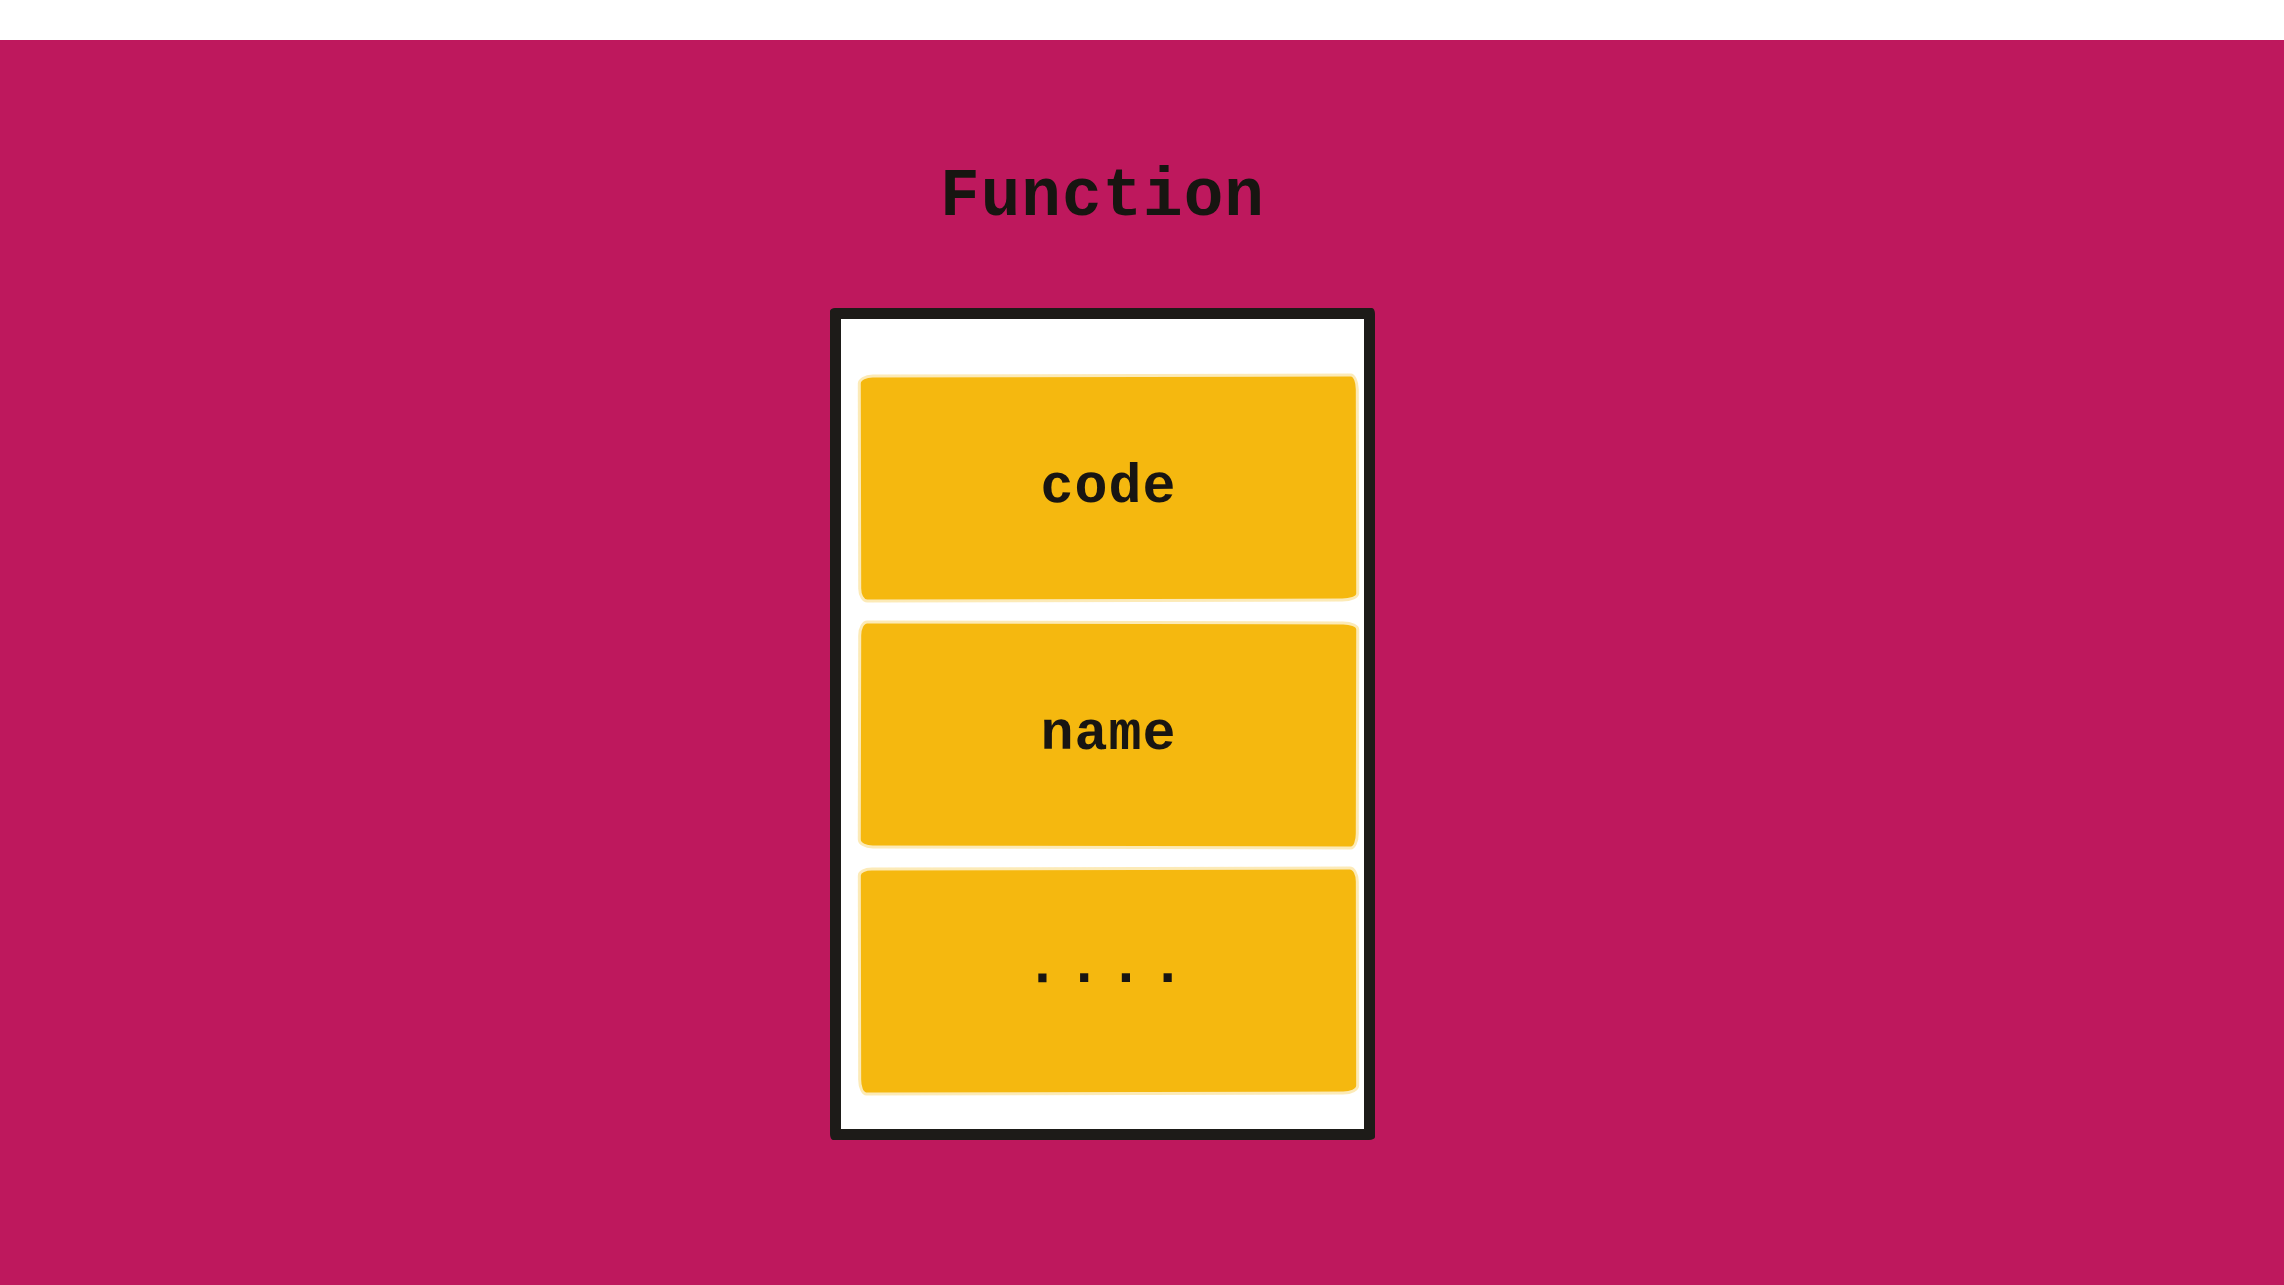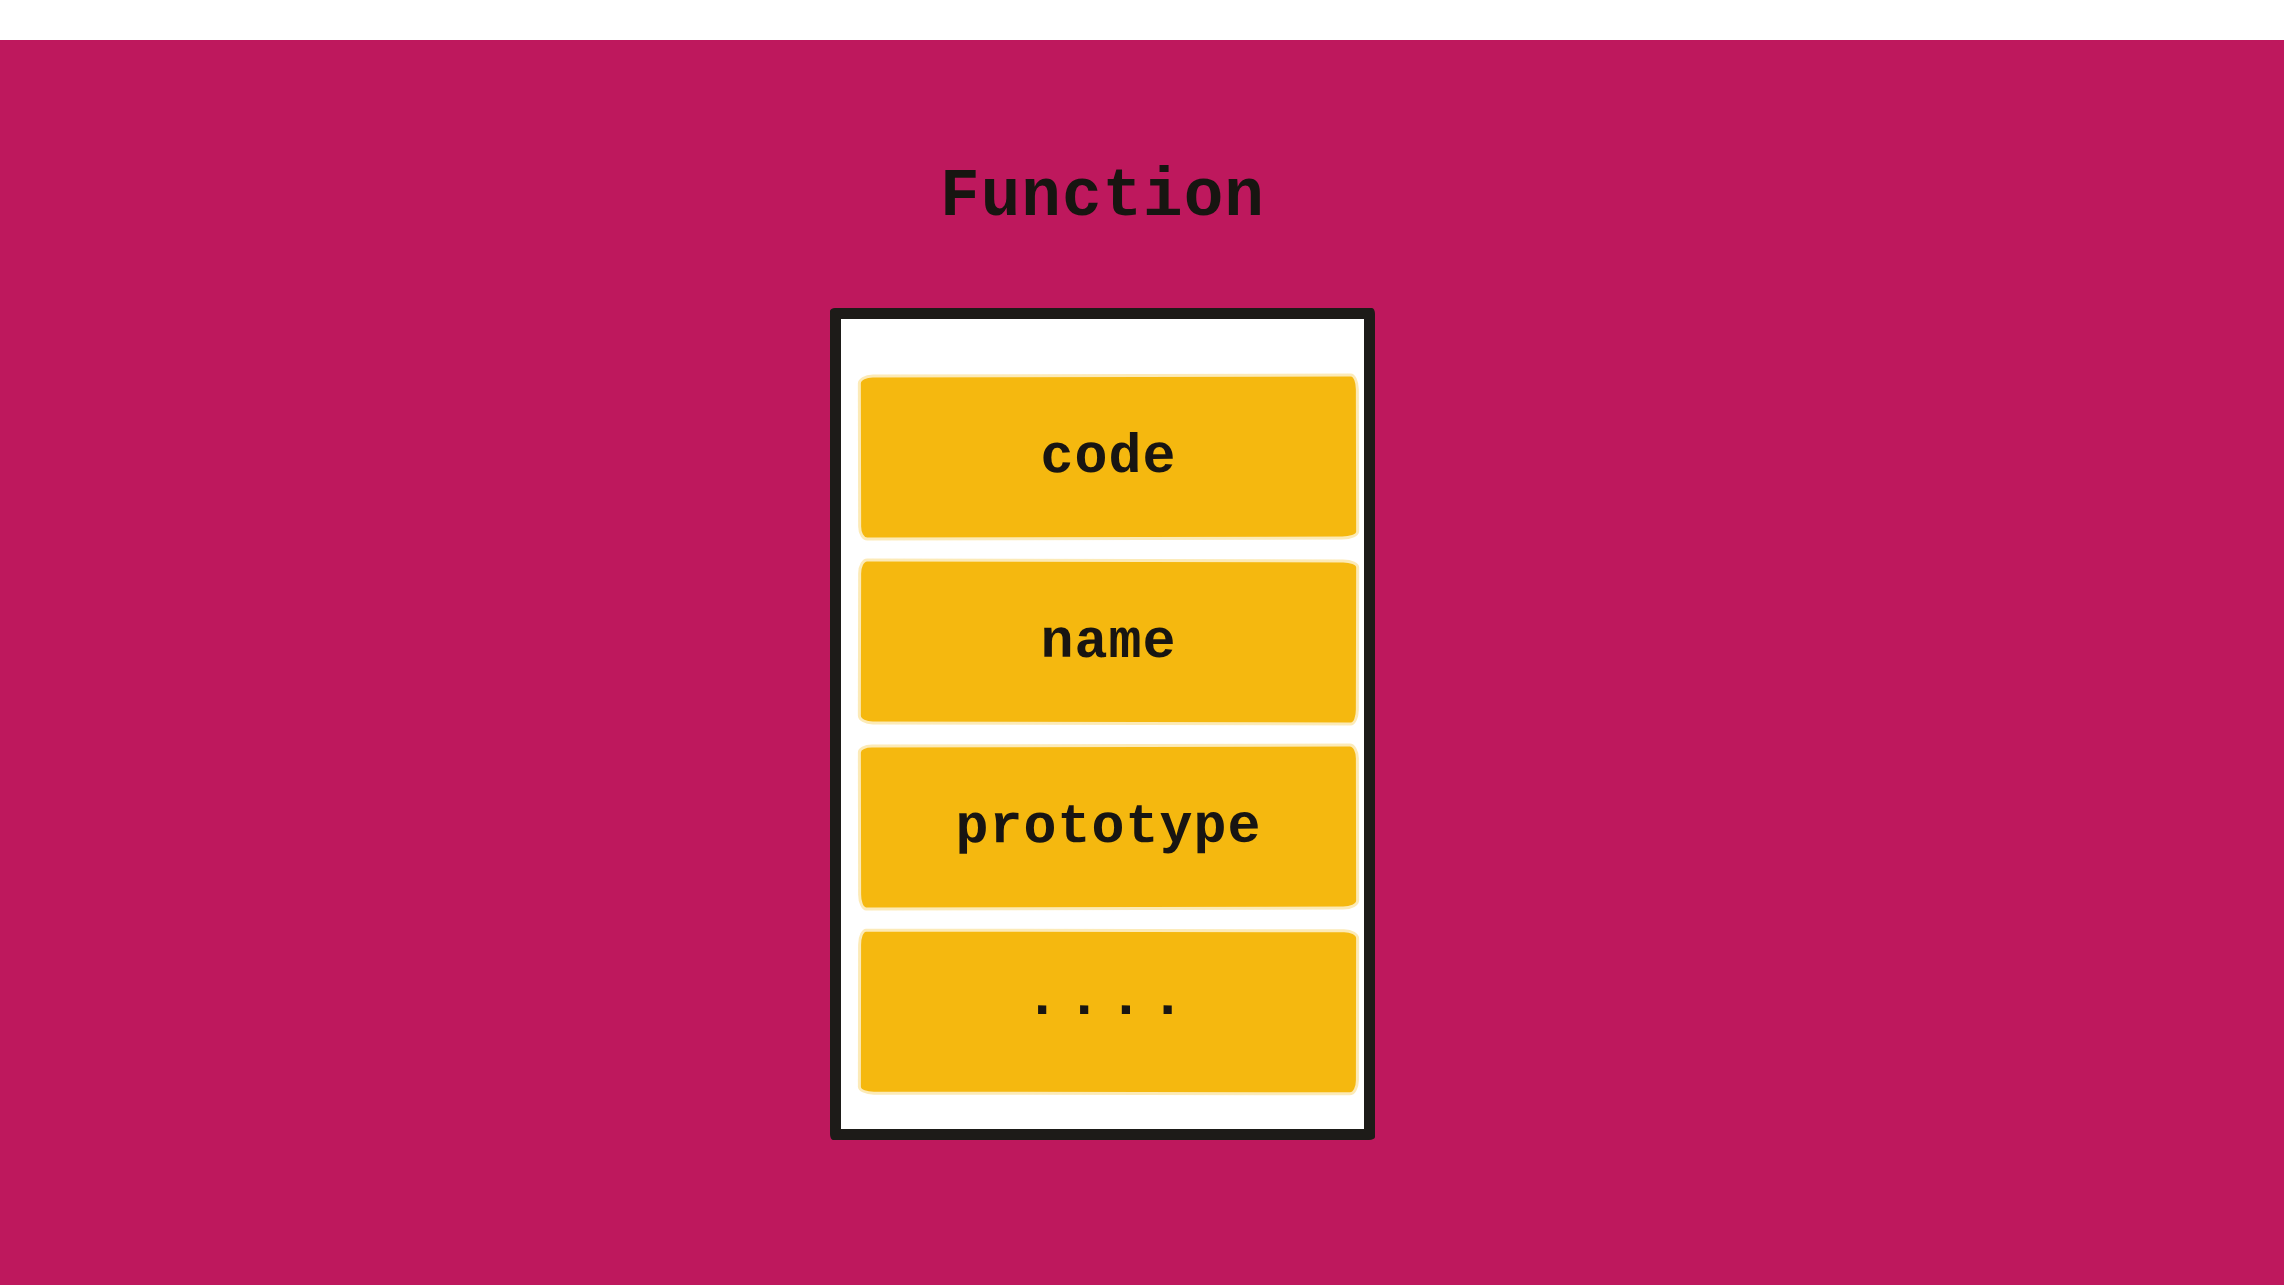--- a/index.html
+++ b/index.html
@@ -93,22 +93,19 @@
   <div class="object-box">
 
     <div class="slot">
       <span class="slot-label">code</span>
     </div>
 
     <div class="slot">
       <span class="slot-label">name</span>
     </div>
 
-    <div class="slot">
-      <span class="slot-label">prototype</span>
-    </div>
 
     <div class="slot slot--dots">
       <span class="slot-label">....</span>
     </div>
 
   </div>
 </div>
 
 </body></html>

